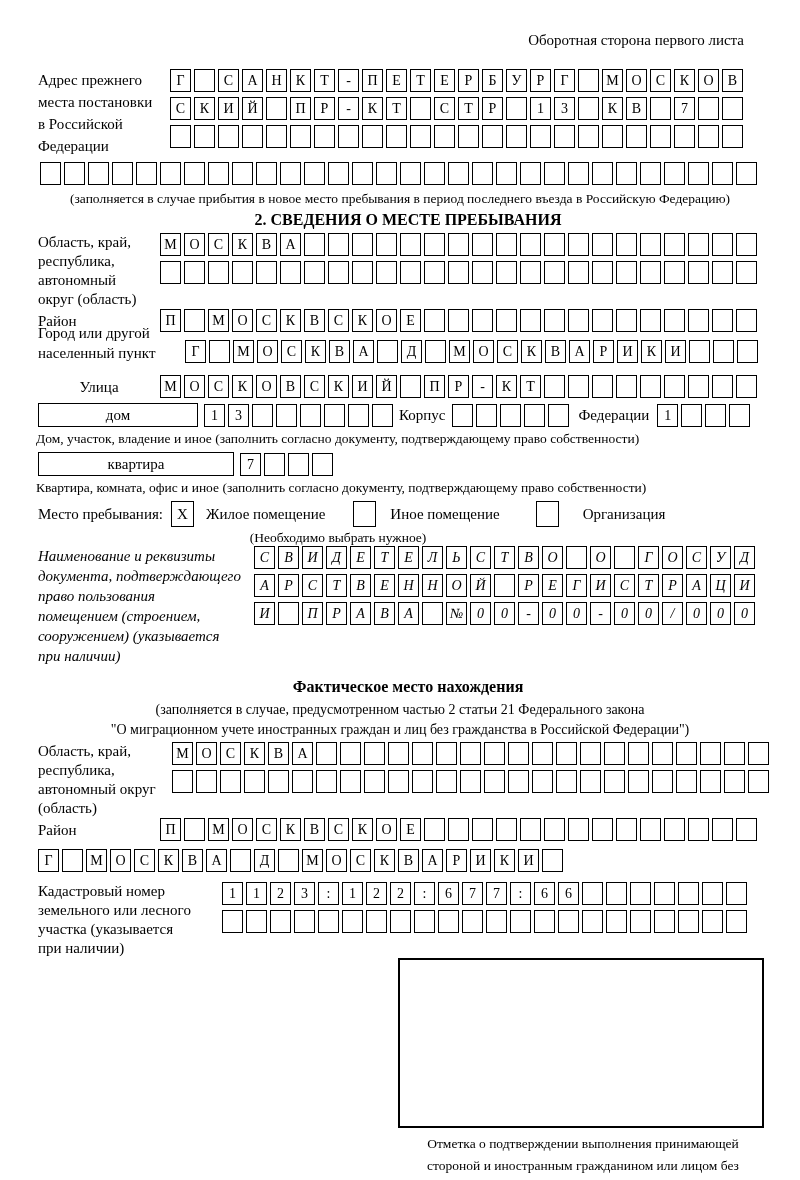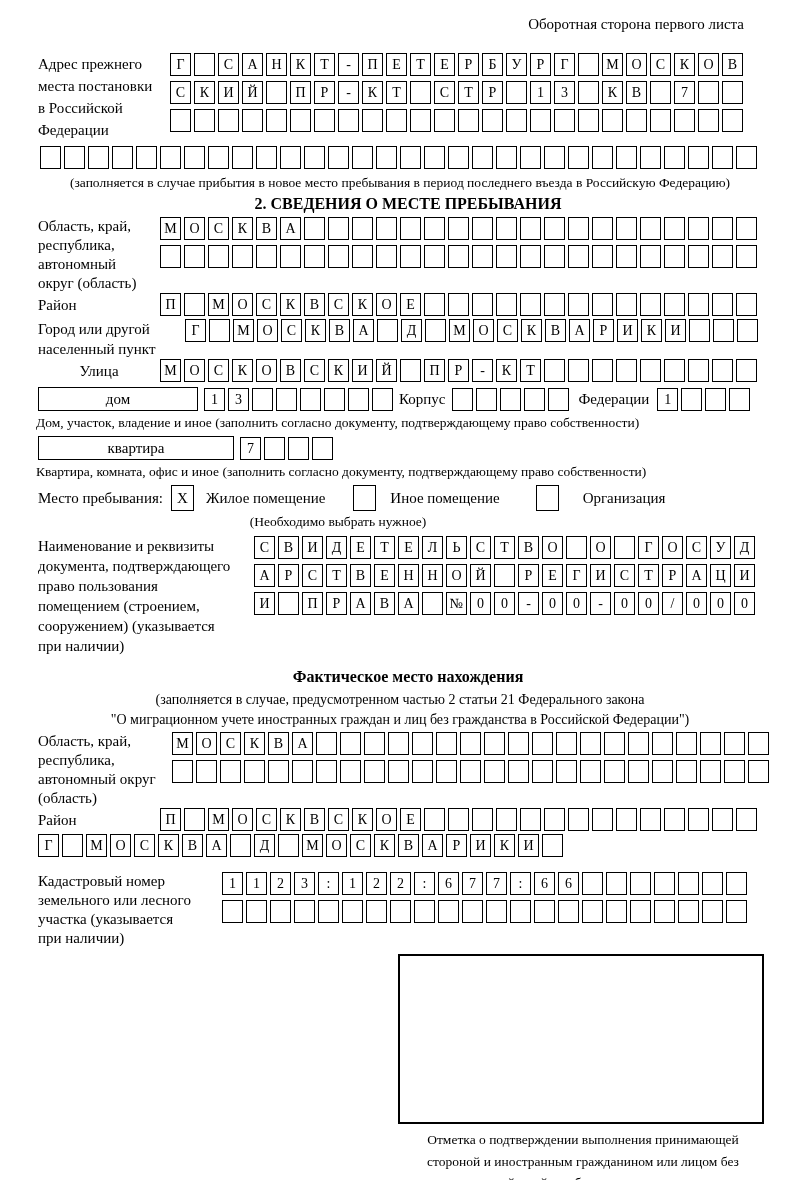--- a/index.html
+++ b/index.html
@@ -1,24 +1,24 @@
 <!DOCTYPE html>
 <html><head>
 <meta charset="utf-8">
 <style>
   html,body{margin:0;padding:0;}
   body{
     width:800px;height:1180px;overflow:hidden;background:#ffffff;color:#000;
     font-family:"Liberation Serif","DejaVu Serif",serif;font-size:15px;
   }
   .pre{white-space:pre-line;}
-  .side-note{padding-top:16px;padding-right:56px;text-align:right;font-size:15px;}
+  .side-note{padding-top:32px;padding-right:56px;text-align:right;font-size:15px;}
   .field{display:flex;align-items:flex-start;padding-left:38px;}
   .field.vcenter{align-items:center;}
-  .field.tight{height:28px;overflow:visible;}
+  .field.tight{height:28px;overflow:visible;align-items:flex-end;}
   .label{flex:none;line-height:20px;}
   .lh22{line-height:22px;}
   .lh19{line-height:19px;}
   .w132{width:132px;} .w122{width:122px;} .w147{width:147px;} .w216{width:216px;}
   .w134{width:134px;} .w165{width:165px;} .w184{width:184px;}
   .rows{display:flex;flex-direction:column;gap:5px;}
   .boxrow{display:flex;gap:3px;flex:none;}
   .cell{
     box-sizing:border-box;flex:none;width:21px;height:23px;border:1.5px solid #000;
     display:inline-flex;align-items:center;justify-content:center;
@@ -36,21 +36,21 @@
     box-sizing:border-box;flex:none;width:23px;height:26px;border:1.5px solid #000;
     display:flex;align-items:center;justify-content:center;font-size:15px;
   }
   .mesto-row{display:flex;align-items:center;padding-left:38px;}
   .mesto-row .opt-label{flex:none;}
   .subnote-wrap{width:600px;margin-left:38px;text-align:center;font-size:13.5px;line-height:17px;}
   .stamp-section{padding-left:398px;}
   .stamp-box{box-sizing:border-box;width:366px;height:170px;border:2px solid #000;background:#fff;}
   .stamp-caption{width:386px;margin-left:390px;margin-top:5px;text-align:center;font-size:13.5px;line-height:21.5px;}
   .mt20{margin-top:20px;} .mt10{margin-top:10px;}
-  .mt8{margin-top:12px;text-align:center;} .mt6{margin-top:6px;} .mt5{margin-top:5px;}
+  .mt8{margin-top:12px;text-align:center;} .mt6{font-style:italic;} .mt5{margin-top:5px;}
   .mt4{margin-top:4px;} .mt3{margin-top:3px;} .mt2{margin-top:2px;} .mt0{margin-top:0;}
   .row4{padding-left:40px;margin-top:5px;}
 </style>
 </head>
 <body>
 
 <div class="side-note">Оборотная сторона первого листа</div>
 
 <div class="field mt20">
   <div class="label lh22 w132 pre">Адрес прежнего

